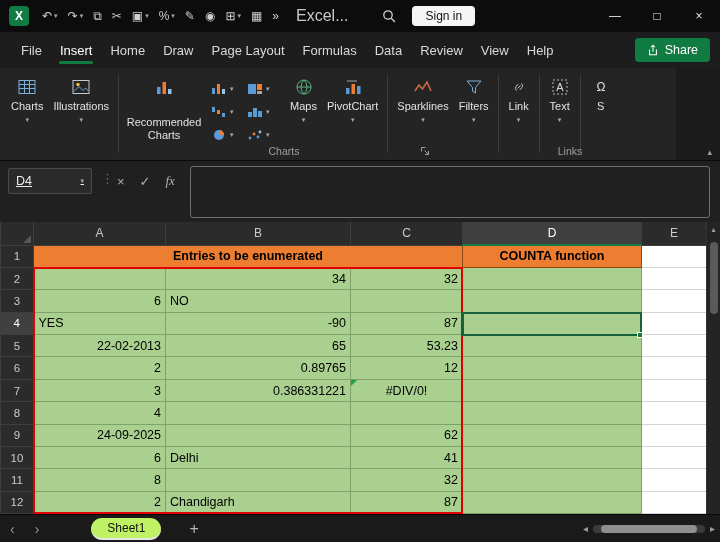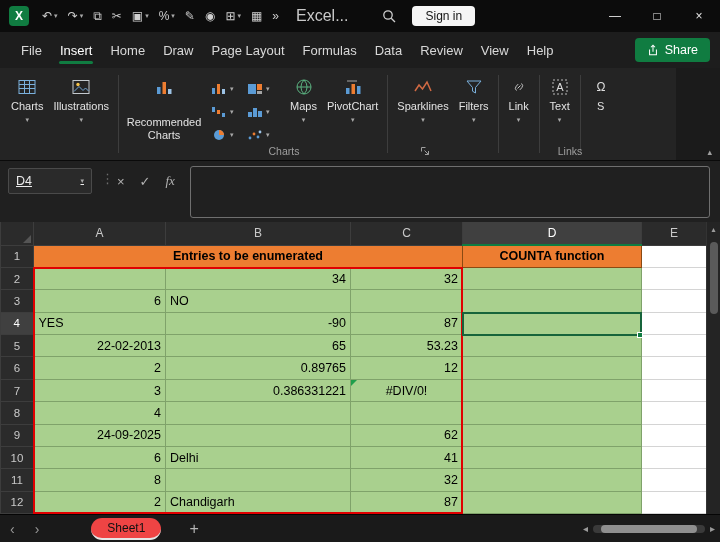--- a/index.html
+++ b/index.html
@@ -92,21 +92,21 @@
   .err-tri { position:absolute; left:351px; top:158px; width:0; height:0;
              border-left:6px solid #1f9e4b; border-bottom:6px solid transparent; pointer-events:none; }
   .vscroll { position:absolute; left:706px; top:0; width:14px; height:292px; background:#242424; border-left:1px solid #333; }
   .vscroll .varrow { display:block; text-align:center; color:#9a9a9a; font-size:8px; line-height:16px; height:16px; }
   .vthumb { position:absolute; left:3px; top:20px; width:8px; height:72px; background:#5a5a5a; border-radius:4px; }
 
   
   .bottombar { position:absolute; left:0; top:514px; width:720px; height:28px; background:#1a1a1a;
                border-top:1px solid #050505; display:flex; align-items:center; }
   .navarrow { color:#9a9a9a; font-size:14px; padding:0 10px; }
-  .sheettab { margin-left:42px; background:#ef4444; color:#111; font-size:12px; padding:0 16px; height:22px;
+  .sheettab { margin-left:42px; background:#bef264; color:#111; font-size:12px; padding:0 16px; height:22px;
               display:flex; align-items:center; border-bottom:2px solid #e6e6e6;border-radius:11px; }
   .addsheet { color:#b5b5b5; font-size:16px; margin-left:28px; }
   .hscroll-wrap { margin-left:auto; display:flex; align-items:center; gap:5px; margin-right:5px; }
   .sarrow { color:#9a9a9a; font-size:10px; }
   .hscroll { width:112px; height:8px; background:#3a3a3a; border-radius:4px; position:relative; }
   .hthumb { position:absolute; left:8px; top:0; width:96px; height:8px; background:#8f8f8f; border-radius:4px; }
 </style>
 </head>
 <body>
 

